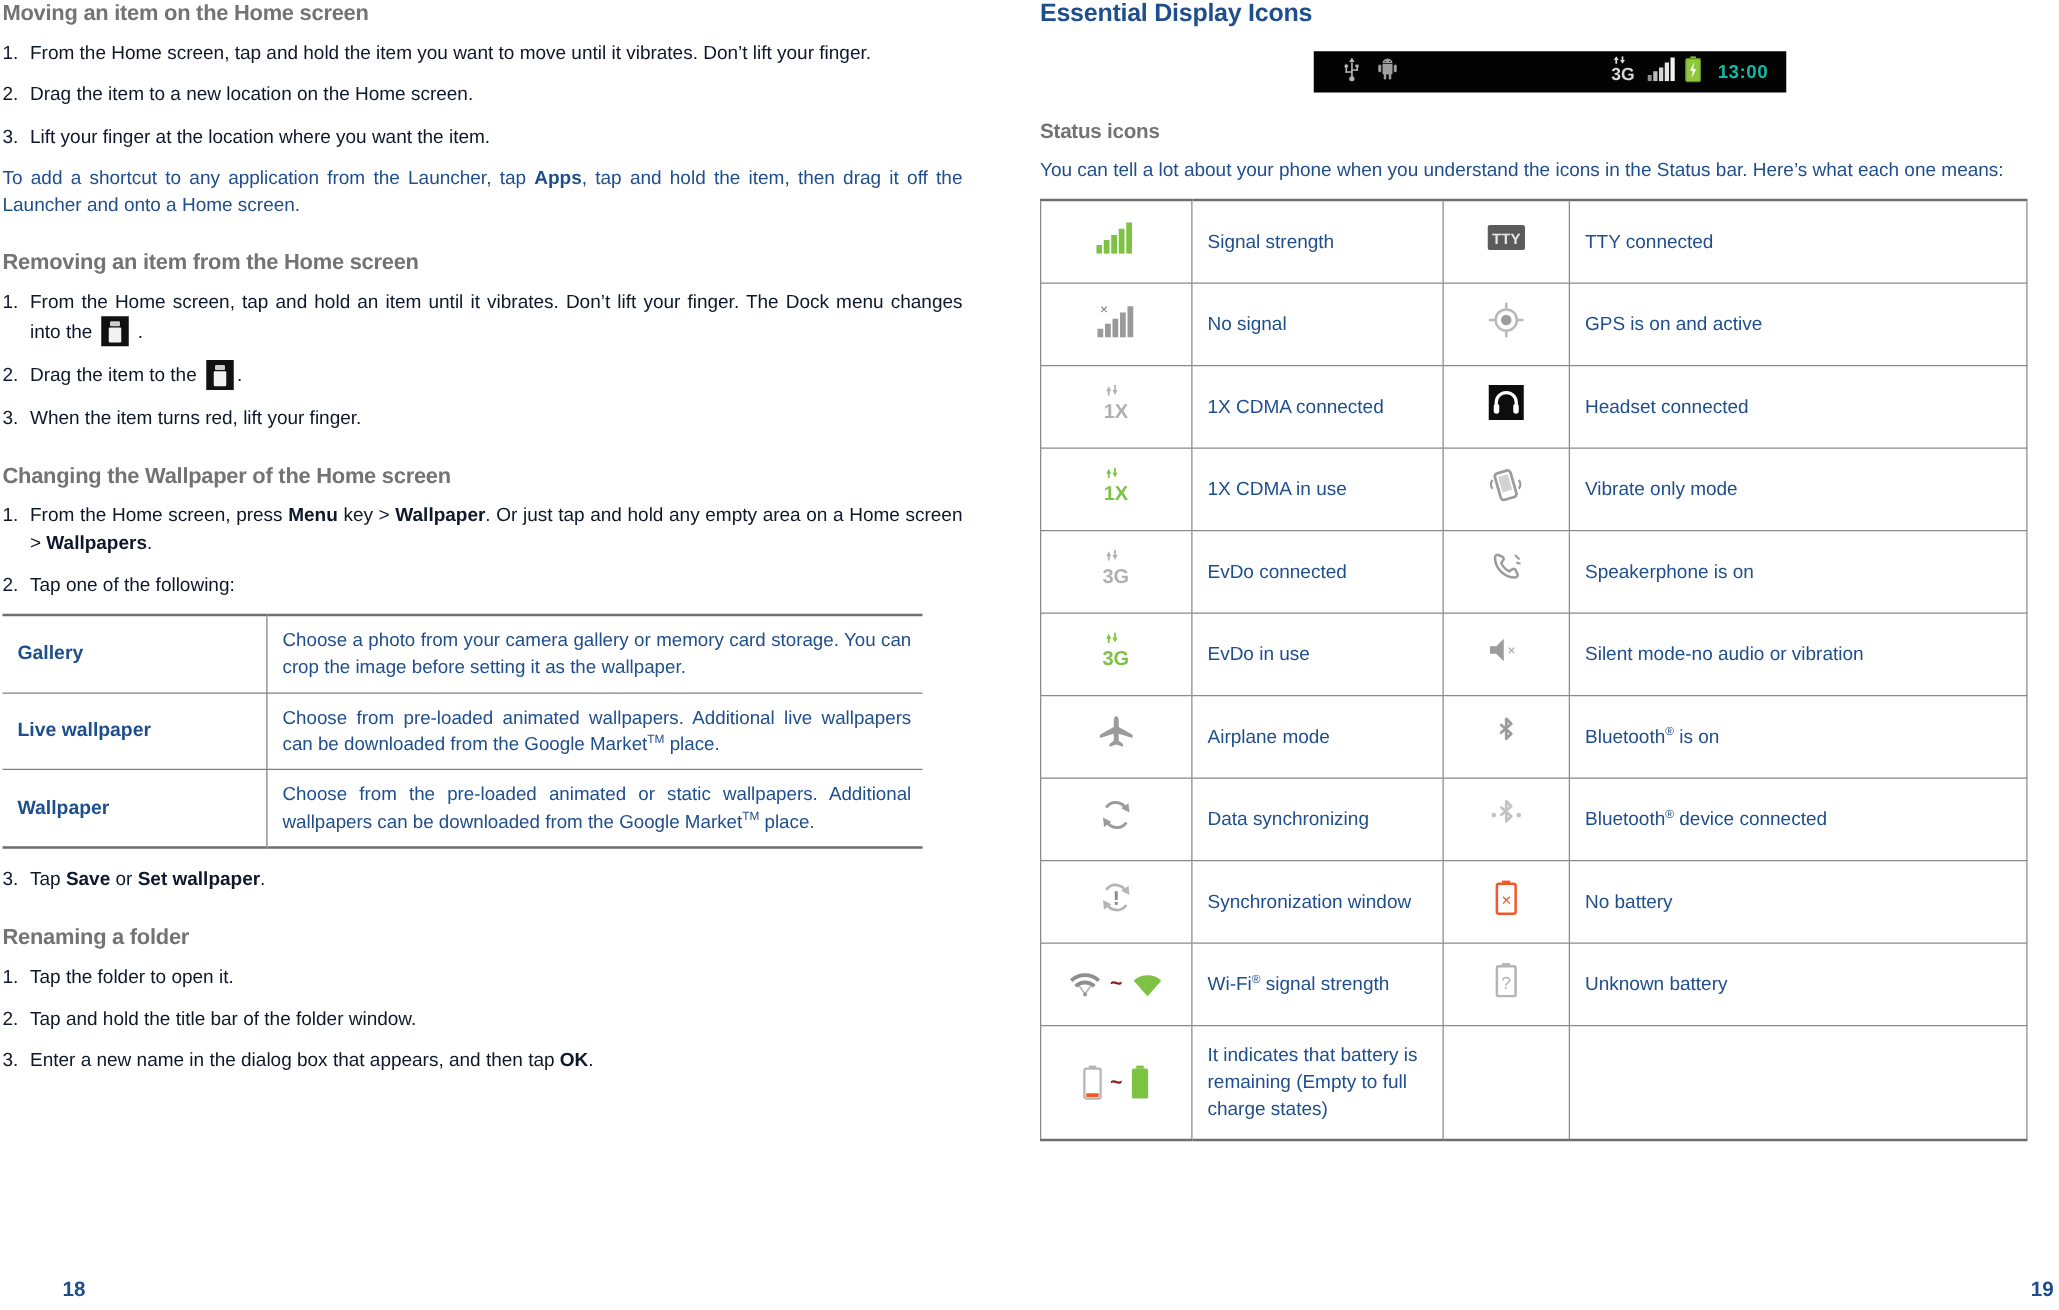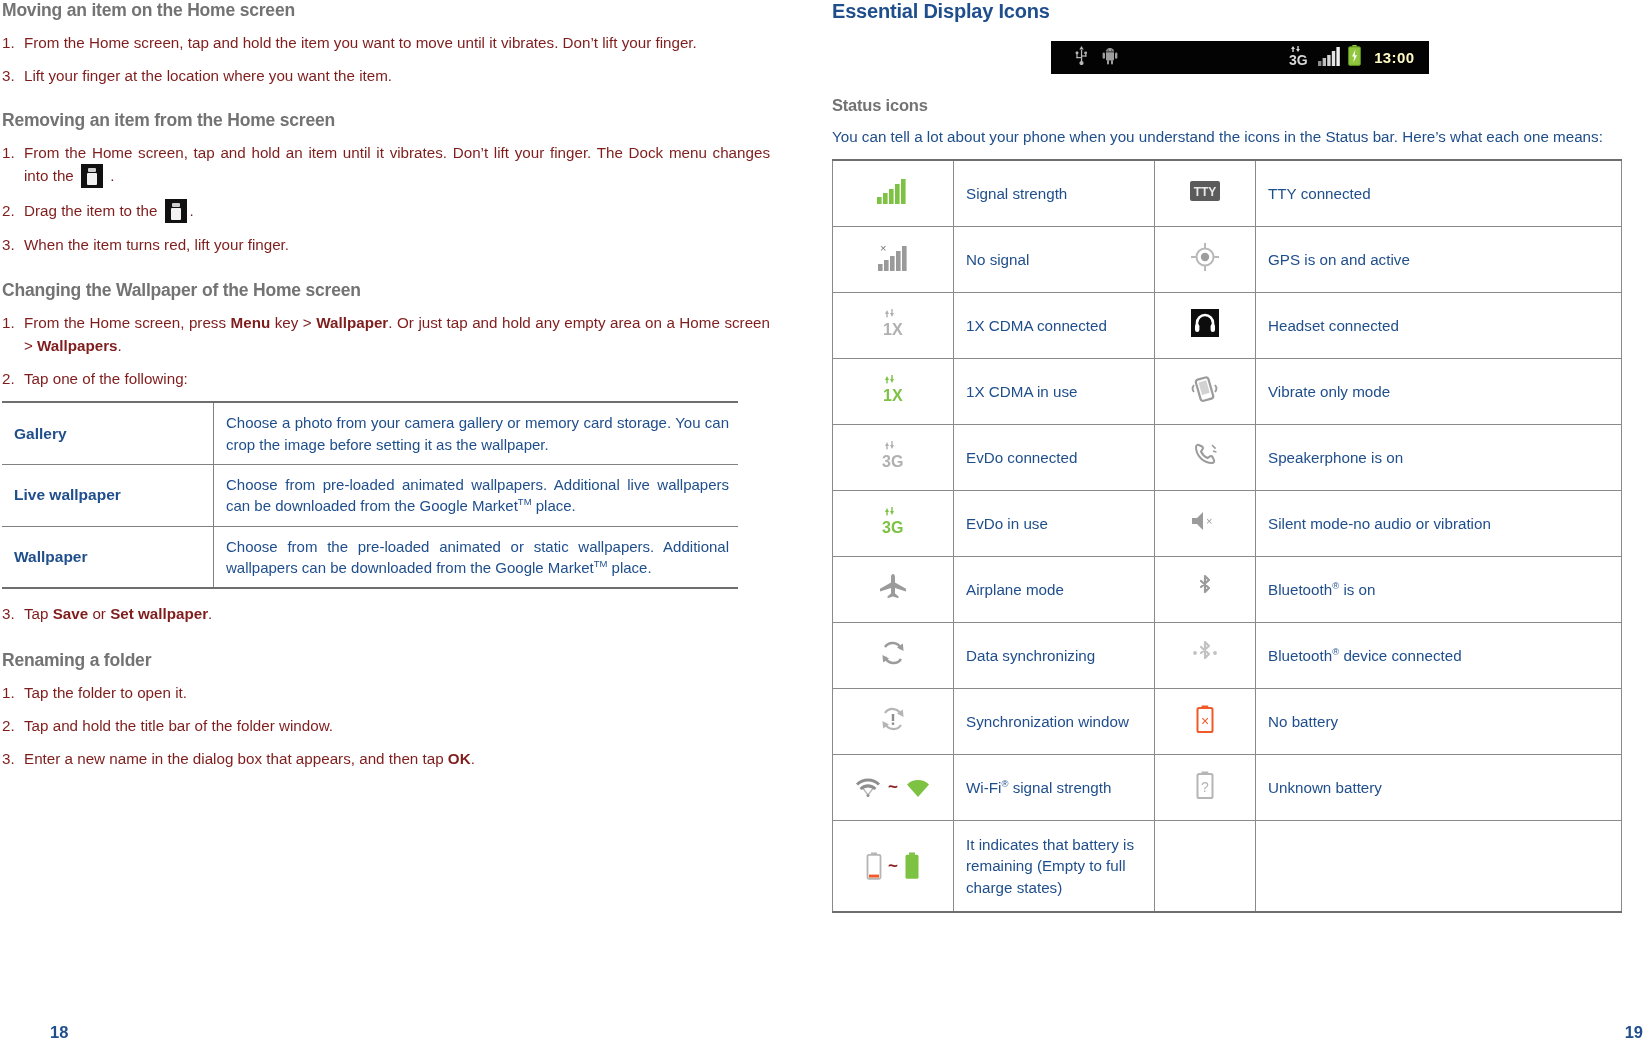--- a/index.html
+++ b/index.html
@@ -50,21 +50,21 @@
     color: #1F4E8C;
   }
 
   .numlist {
     font-size: 15.2px;
     line-height: 1.47;
     margin: 0 0 11px 0;
     padding-left: 22px;
     text-indent: -22px;
     text-align: justify;
-    color: #7f1d1d;
+    color: #0f172a;
   }
   .numlist.noj { text-align: left; }
   .num { display: inline-block; width: 22px; text-indent: 0; }
   b, strong { font-weight: bold; }
 
   
   table.wtable {
     border-collapse: collapse;
     width: 736px;
     margin: 6px 0 14px 0;
@@ -103,21 +103,21 @@
     height: 33px;
     background: #030303;
     display: flex;
     align-items: center;
     padding: 0 10px;
     box-sizing: border-box;
   }
   .sb-left { display: flex; align-items: center; gap: 14px; padding-left: 14px;}
   .sb-right { display: flex; align-items: center; gap: 7px; margin-left: auto; padding-right: 4px;}
   .sb-clock {
-    color: #fef9c3;
+    color: #14b8a6;
     font-size: 15px;
     font-weight: bold;
     font-family: "Liberation Sans", sans-serif;
     letter-spacing: 0.4px;
     margin-left: 6px;
   }
 
   
   table.itable {
     border-collapse: collapse;
@@ -191,23 +191,27 @@
 <div class="page">
 
   <div class="col col-left">
 
     <h2 class="heading">Moving an item on the Home screen</h2>
 
     <div class="numlist">
       <span class="num">1.</span><span>From the Home screen, tap and hold the item you want to move until it vibrates. Don’t lift your finger.</span>
     </div>
     <div class="numlist noj">
+      <span class="num">2.</span><span>Drag the item to a new location on the Home screen.</span>
+    </div>
+    <div class="numlist noj">
       <span class="num">3.</span><span>Lift your finger at the location where you want the item.</span>
     </div>
 
+    <p class="body"><span>To add a shortcut to any application from the Launcher, tap </span><b>Apps</b><span>, tap and hold the item, then drag it off the Launcher and onto a Home screen.</span></p>
 
     <h2 class="heading" style="margin-top:22px">Removing an item from the Home screen</h2>
 
     <div class="numlist">
       <span class="num">1.</span><span>From the Home screen, tap and hold an item until it vibrates. Don’t lift your finger. The Dock menu changes into the </span><span class="blackbox"></span><span> .</span>
     </div>
     <div class="numlist noj">
       <span class="num">2.</span><span>Drag the item to the </span><span class="blackbox"></span><span>.</span>
     </div>
     <div class="numlist noj">

